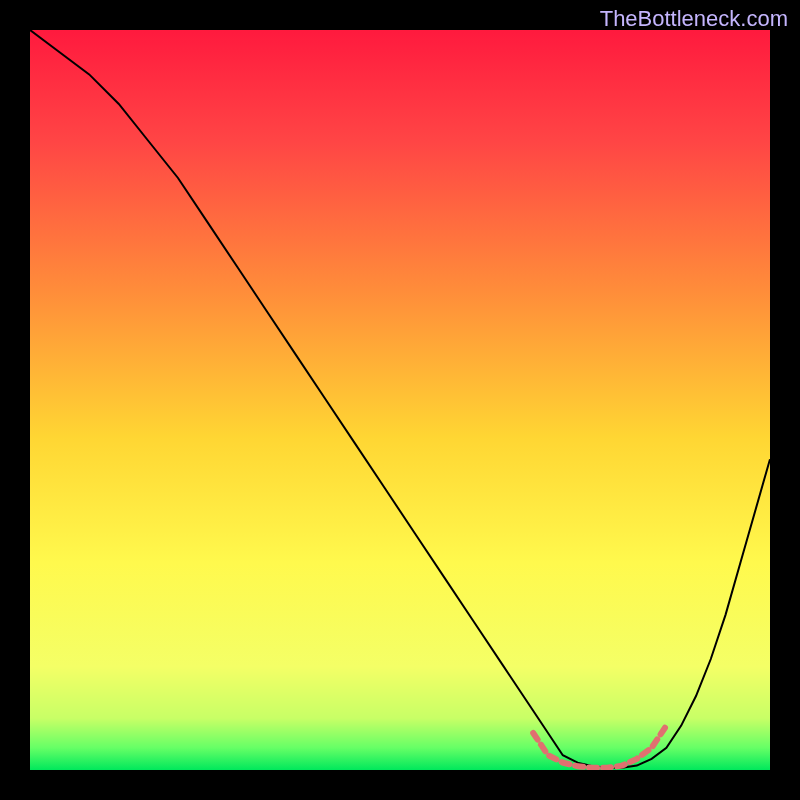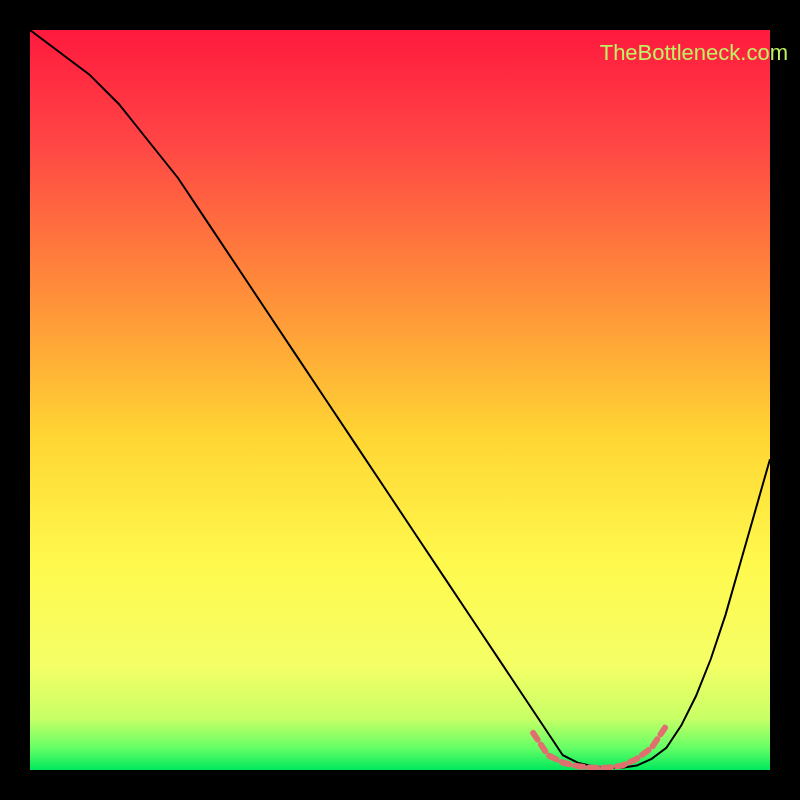--- a/index.html
+++ b/index.html
@@ -1,17 +1,17 @@
 <!DOCTYPE html>
 <html><head>
 <meta charset="utf-8">
 <style>
   * { margin: 0; padding: 0; box-sizing: border-box; }
   body { width: 800px; height: 800px; background: #000; position: relative; overflow: hidden; font-family: Arial, sans-serif; }
-  .watermark { position: absolute; top: 6px; right: 12px; color: #bef264; font-size: 22px; font-weight: 500; z-index: 10; margin-top: 34px; }
+  .watermark { position: absolute; top: 6px; right: 12px; color: #c4b5fd; font-size: 22px; font-weight: 500; z-index: 10; }
   .plot-area { position: absolute; left: 30px; top: 30px; width: 740px; height: 740px; }
   .gradient-bg { position: absolute; left: 0; top: 0; width: 100%; height: 100%; }
   svg.curve { position: absolute; left: 0; top: 0; width: 100%; height: 100%; }
 </style>
 </head>
 <body>
 
 <div class="watermark">TheBottleneck.com</div>
 
 <div class="plot-area">

